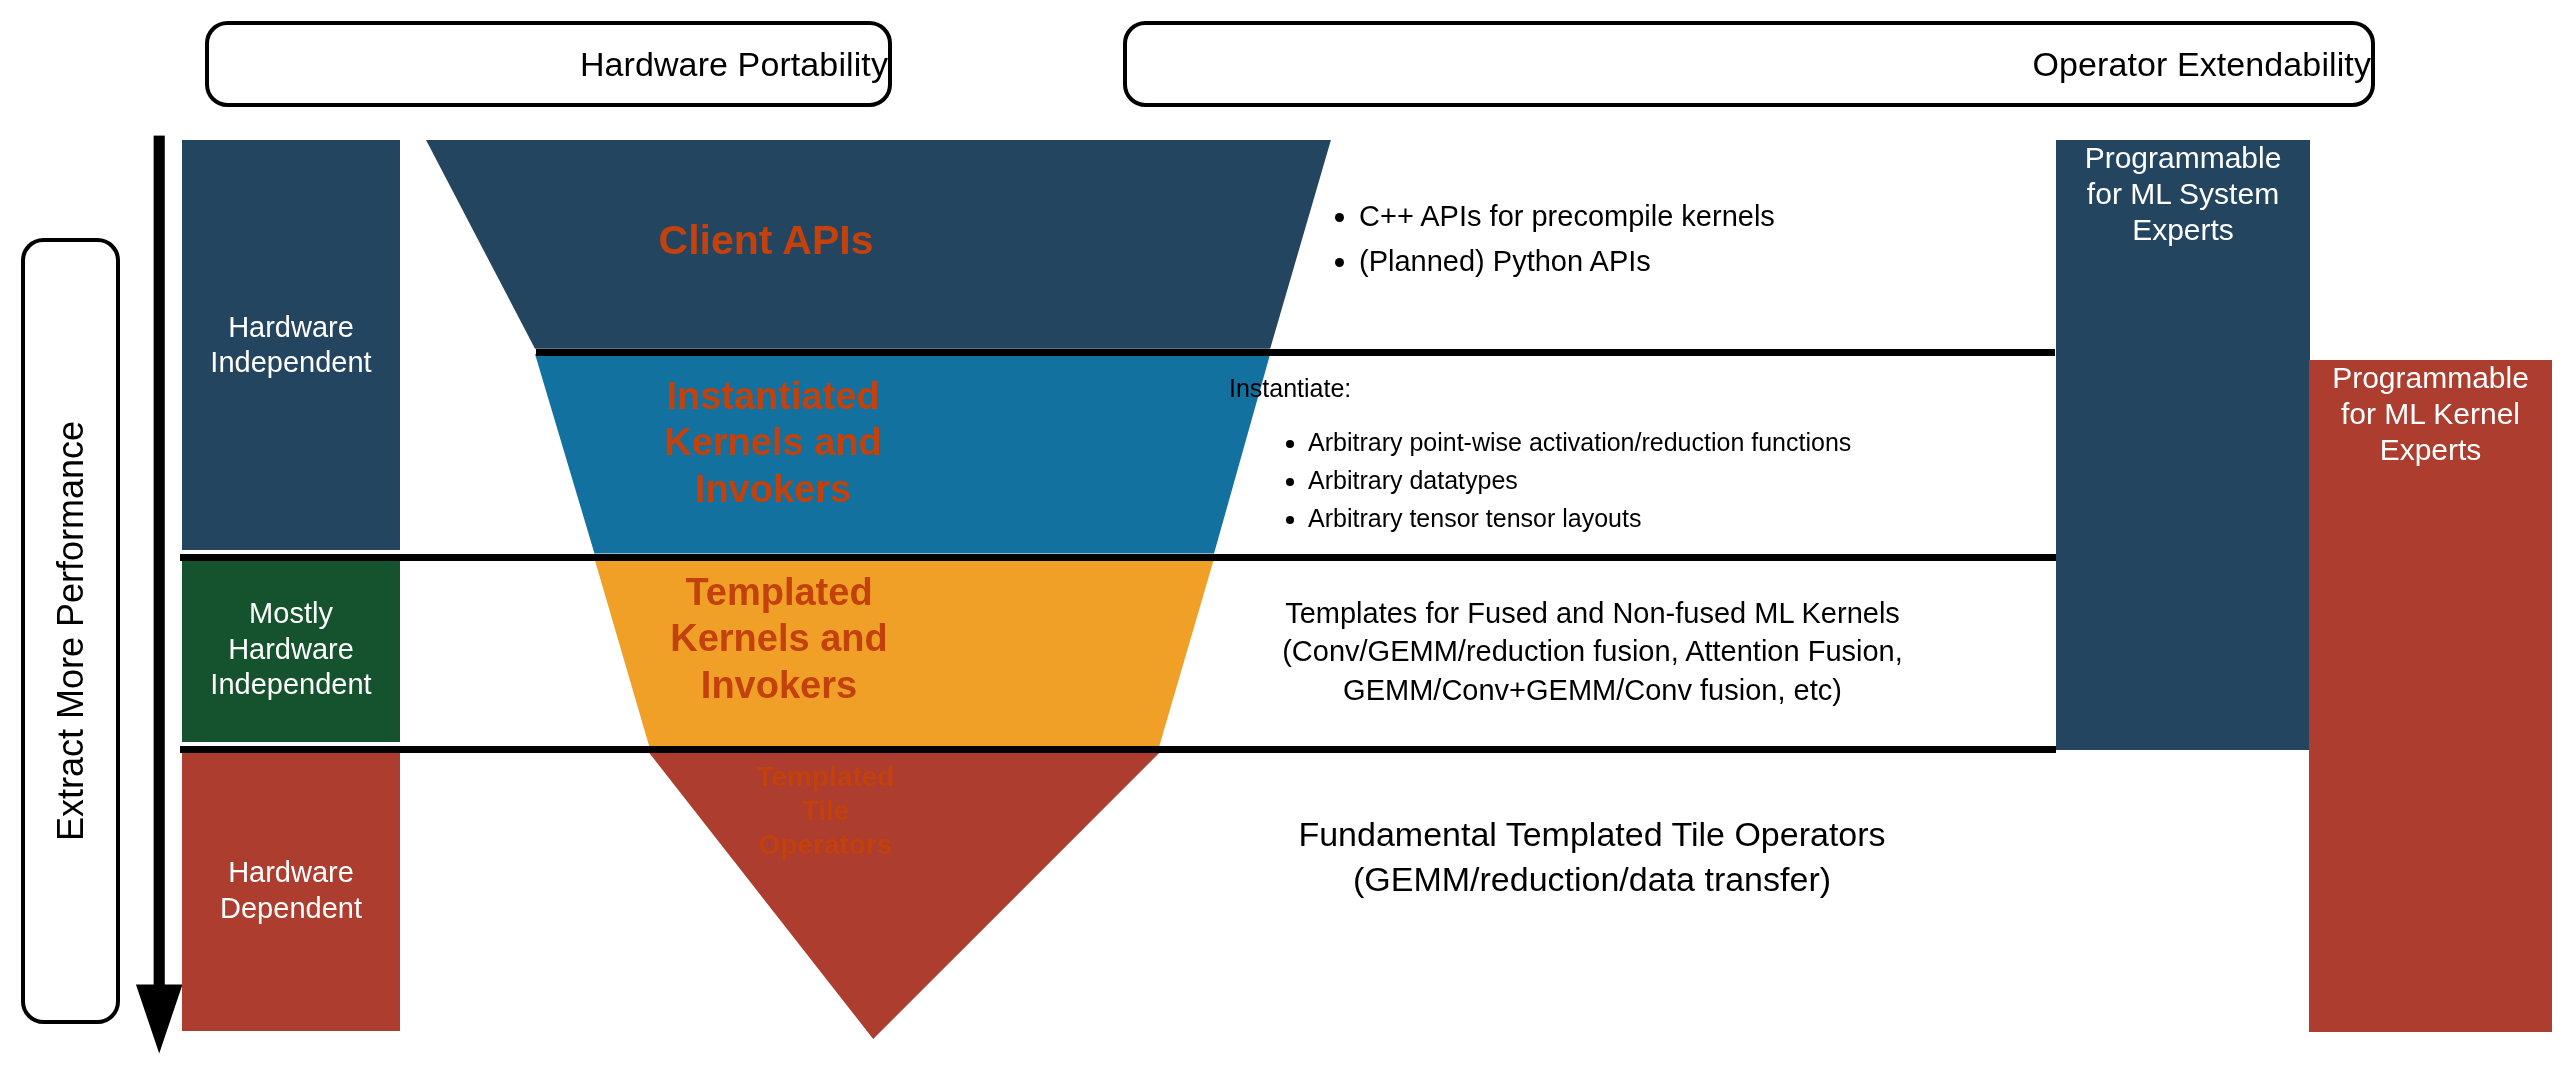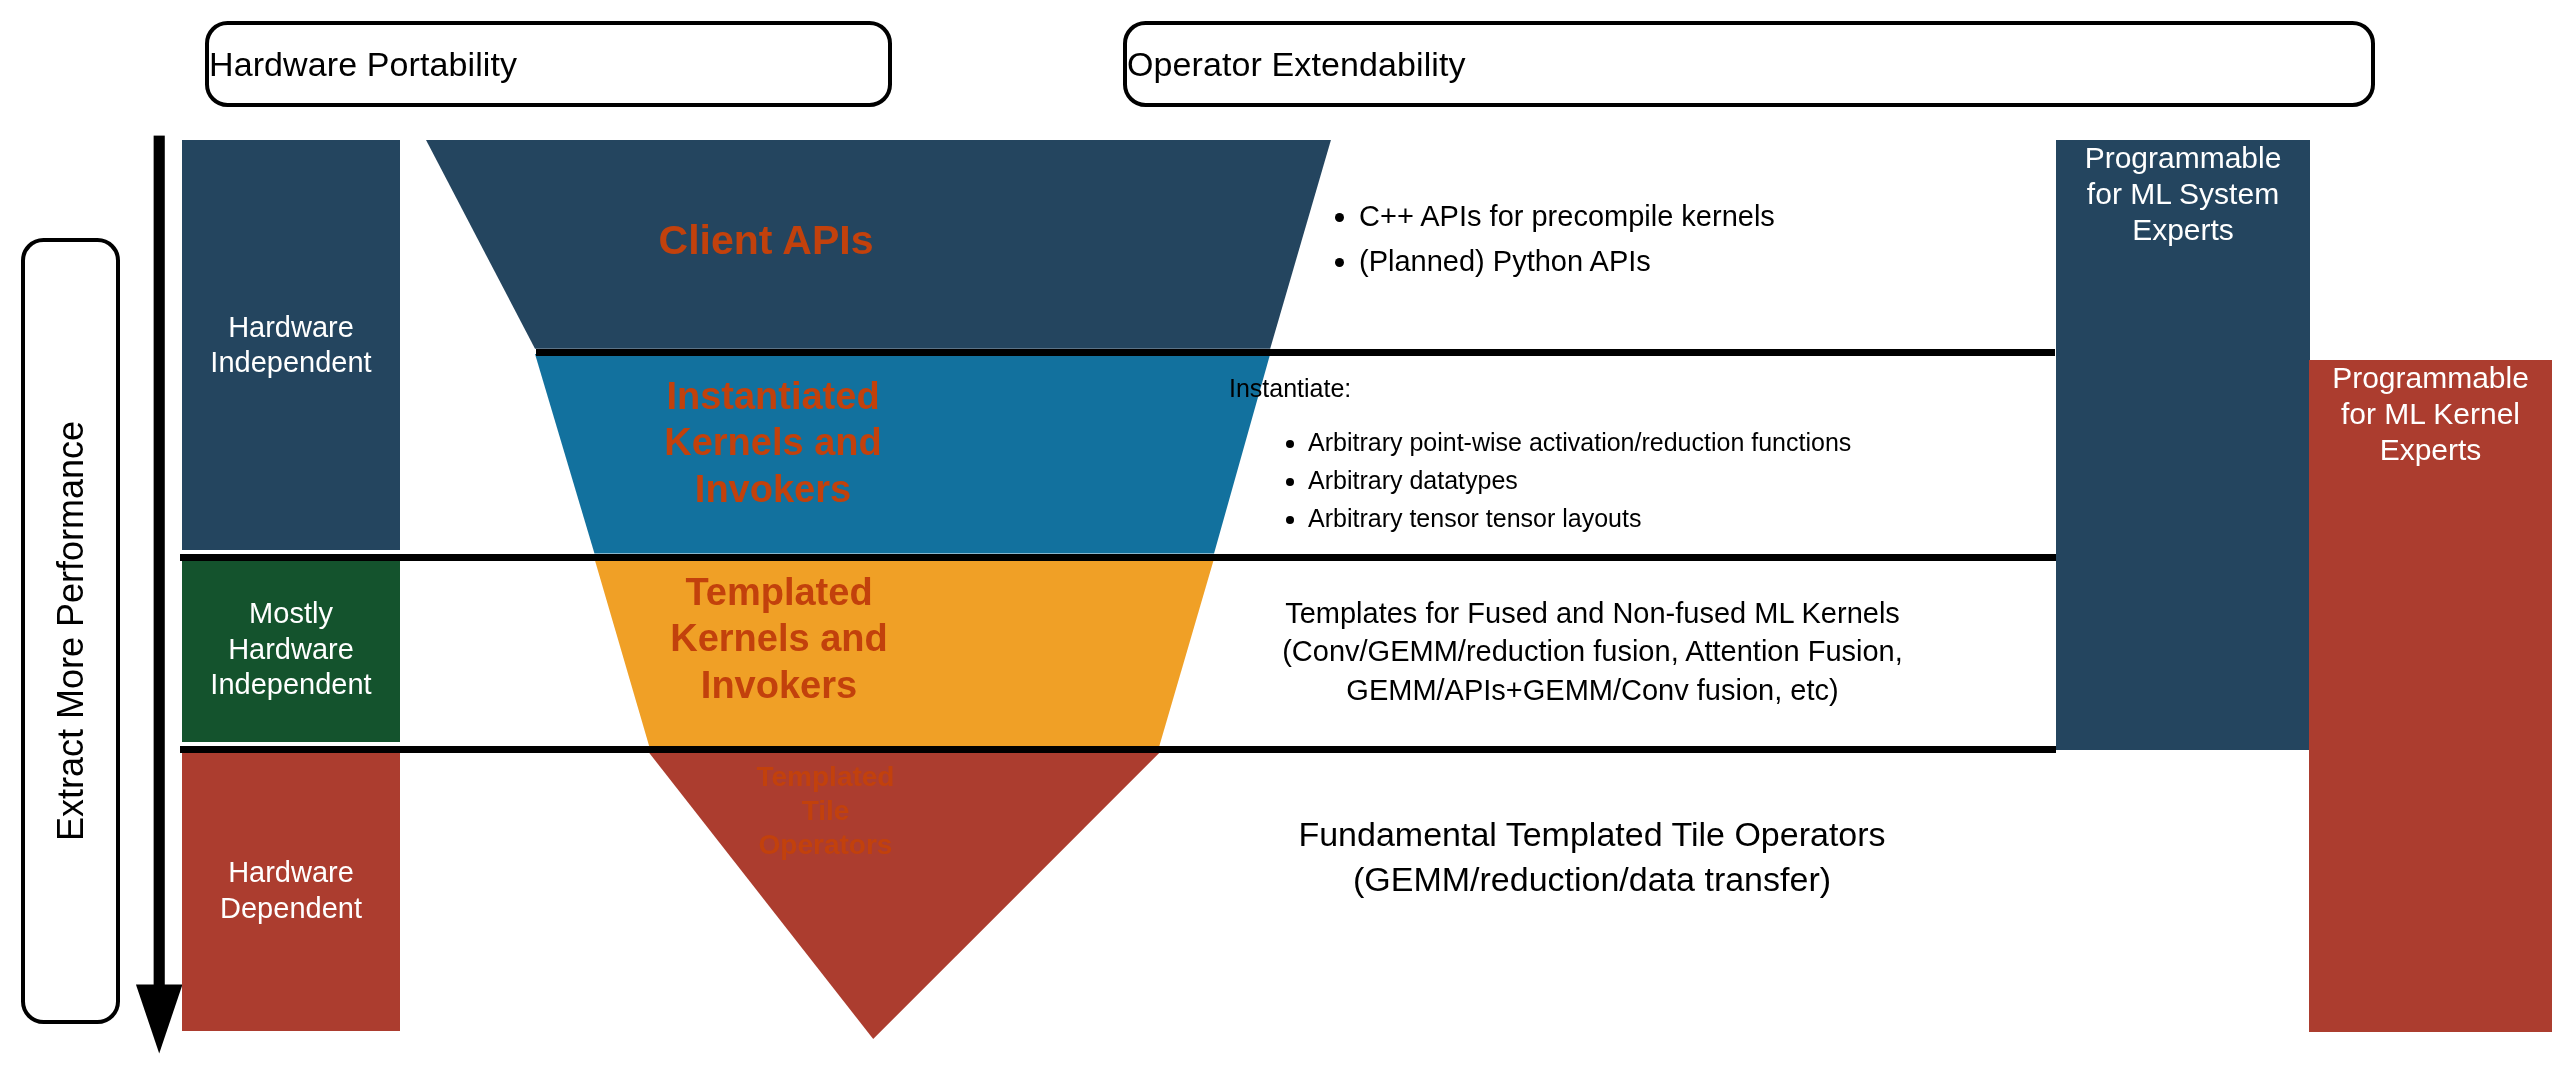--- a/index.html
+++ b/index.html
@@ -19,21 +19,21 @@
 
   
   .header-pill {
     position: absolute;
     box-sizing: border-box;
     border: 4.6px solid #000000;
     border-radius: 22.5px;
     background: #ffffff;
     display: flex;
     align-items: center;
-    justify-content: flex-start;
+    justify-content: flex-end;
     color: #000000;
     font-size: 34px;
     letter-spacing: 0.1px;
   }
   #pill-hardware-portability { left: 205px;  top: 21px; width: 687px; height: 86px; }
   #pill-operator-extendability { left: 1123px; top: 21px; width: 1252px; height: 86px; }
 
   
   #perf-pill {
     position: absolute;
@@ -208,21 +208,21 @@
     <ul>
       <li>Arbitrary point-wise activation/reduction functions</li>
       <li>Arbitrary datatypes</li>
       <li>Arbitrary tensor tensor layouts</li>
     </ul>
   </div>
 
   <div class="desc" id="desc-templated-kernels">
     <div>Templates for Fused and Non-fused ML Kernels</div>
     <div>(Conv/GEMM/reduction fusion, Attention Fusion,</div>
-    <div>GEMM/APIs+GEMM/Conv fusion, etc)</div>
+    <div>GEMM/Conv+GEMM/Conv fusion, etc)</div>
   </div>
 
   <div class="desc" id="desc-tile-operators">
     <div>Fundamental Templated Tile Operators</div>
     <div>(GEMM/reduction/data transfer)</div>
   </div>
 
   <div class="persona-block" id="persona-system">
     <span style="white-space:pre-line">Programmable
 for ML System

